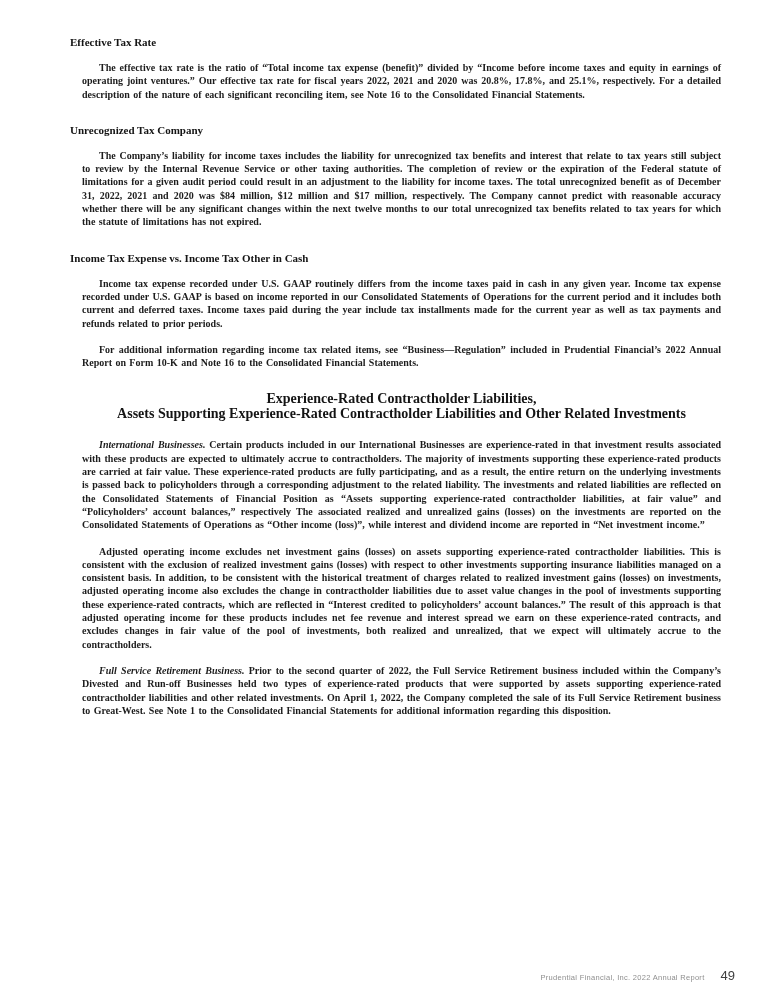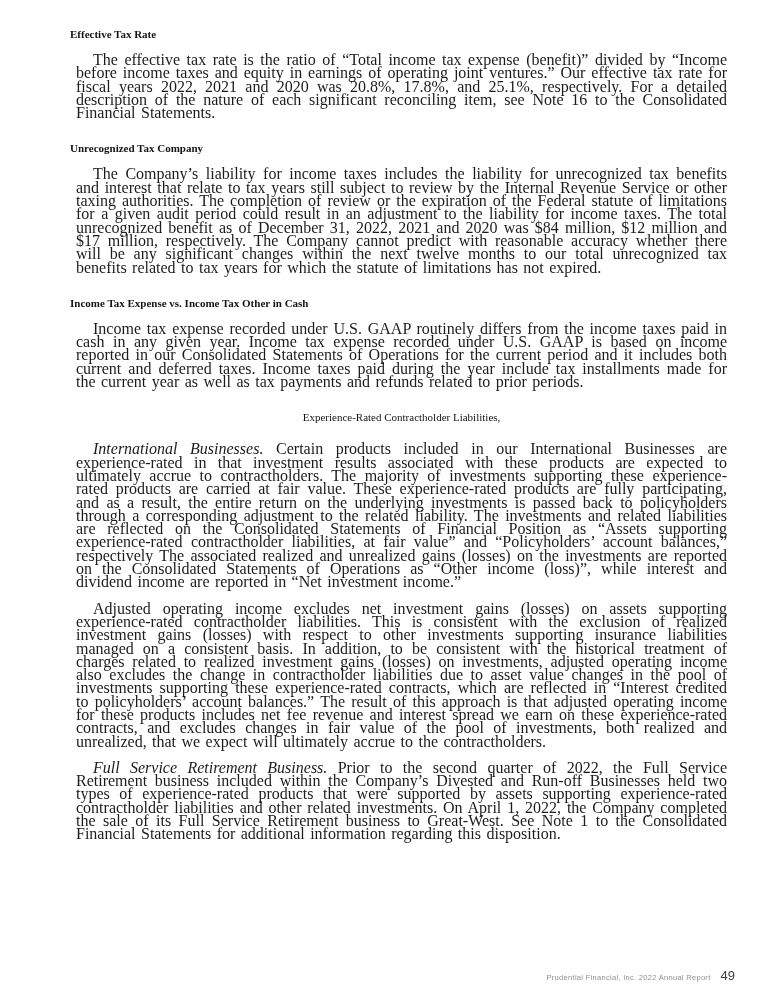--- a/index.html
+++ b/index.html
@@ -11,60 +11,61 @@
     width: 768px;
     height: 1004px;
     position: relative;
     overflow: hidden;
     font-family: "Liberation Serif", serif;
   }
   .page {
     position: absolute;
     inset: 0;
     box-sizing: border-box;
-    padding: 27px 35px 0 70px;
+    padding: 35px 35px 0 70px;
     color: #1c1c1c;
     background: #ffffff;
   }
   .sec { margin-top: 22px; }
   .sec.first { margin-top: 0; }
   .sec-heading {
     font-size: 11px;
     line-height: 14px;
     font-weight: bold;
     margin: 0 0 12px 0;
     color: #141414;
   }
   p.body {
-    font-size: 16px;
+    font-size: 10px;
     line-height: 13.3px;
     text-align: justify;
     text-indent: 17px;
-    margin: 6px;
+    margin: 12px;
     word-spacing: 0.09em;
     color: #1c1c1c;
+    font-weight: bold;
   }
   p.body + p.body { margin-top: 13px; }
   .center-heading {
     text-align: center;
-    font-weight: normal;
-    font-size: 11px;
+    font-weight: bold;
+    font-size: 14px;
     line-height: 15px;
     color: #141414;
   }
   .center-heading .line { display: block; }
   .sec-exp p.body.lead-para { margin-top: 17px; }
   .lead-italic { font-style: italic; }
   .footer {
     position: absolute;
     right: 33px;
     bottom: 21px;
     display: flex;
     align-items: baseline;
-    gap: 10px;
+    gap: 16px;
     font-family: "Liberation Sans", sans-serif;
   }
   .footer-label {
     font-size: 7.5px;
     letter-spacing: 0.3px;
     color: #8f8f8f;
   }
   .footer-page-num {
     font-size: 13px;
     color: #3f3f3f;
@@ -81,25 +82,27 @@
   </div>
 
   <div class="sec">
     <h3 class="sec-heading">Unrecognized Tax Company</h3>
     <p class="body"><span>The Company’s liability for income taxes includes the liability for unrecognized tax benefits and interest that relate to tax years still subject to review by the Internal Revenue Service or other taxing authorities. The completion of review or the expiration of the Federal statute of limitations for a given audit period could result in an adjustment to the liability for income taxes. The total unrecognized benefit as of December 31, 2022, 2021 and 2020 was $84 million, $12 million and $17 million, respectively. The Company cannot predict with reasonable accuracy whether there will be any significant changes within the next twelve months to our total unrecognized tax benefits related to tax years for which the statute of limitations has not expired.</span></p>
   </div>
 
   <div class="sec">
     <h3 class="sec-heading">Income Tax Expense vs. Income Tax Other in Cash</h3>
     <p class="body"><span>Income tax expense recorded under U.S. GAAP routinely differs from the income taxes paid in cash in any given year. Income tax expense recorded under U.S. GAAP is based on income reported in our Consolidated Statements of Operations for the current period and it includes both current and deferred taxes. Income taxes paid during the year include tax installments made for the current year as well as tax payments and refunds related to prior periods.</span></p>
+    <p class="body"><span>For additional information regarding income tax related items, see “Business—Regulation” included in Prudential Financial’s 2022 Annual Report on Form 10-K and Note 16 to the Consolidated Financial Statements.</span></p>
   </div>
 
   <div class="sec sec-exp">
     <div class="center-heading">
       <span class="line">Experience-Rated Contractholder Liabilities,</span>
+      <span class="line">Assets Supporting Experience-Rated Contractholder Liabilities and Other Related Investments</span>
     </div>
     <p class="body lead-para"><i class="lead-italic">International Businesses.</i> <span>Certain products included in our International Businesses are experience-rated in that investment results associated with these products are expected to ultimately accrue to contractholders. The majority of investments supporting these experience-rated products are carried at fair value. These experience-rated products are fully participating, and as a result, the entire return on the underlying investments is passed back to policyholders through a corresponding adjustment to the related liability. The investments and related liabilities are reflected on the Consolidated Statements of Financial Position as “Assets supporting experience-rated contractholder liabilities, at fair value” and “Policyholders’ account balances,” respectively The associated realized and unrealized gains (losses) on the investments are reported on the Consolidated Statements of Operations as “Other income (loss)”, while interest and dividend income are reported in “Net investment income.”</span></p>
     <p class="body"><span>Adjusted operating income excludes net investment gains (losses) on assets supporting experience-rated contractholder liabilities. This is consistent with the exclusion of realized investment gains (losses) with respect to other investments supporting insurance liabilities managed on a consistent basis. In addition, to be consistent with the historical treatment of charges related to realized investment gains (losses) on investments, adjusted operating income also excludes the change in contractholder liabilities due to asset value changes in the pool of investments supporting these experience-rated contracts, which are reflected in “Interest credited to policyholders’ account balances.” The result of this approach is that adjusted operating income for these products includes net fee revenue and interest spread we earn on these experience-rated contracts, and excludes changes in fair value of the pool of investments, both realized and unrealized, that we expect will ultimately accrue to the contractholders.</span></p>
     <p class="body"><i class="lead-italic">Full Service Retirement Business.</i> <span>Prior to the second quarter of 2022, the Full Service Retirement business included within the Company’s Divested and Run-off Businesses held two types of experience-rated products that were supported by assets supporting experience-rated contractholder liabilities and other related investments. On April 1, 2022, the Company completed the sale of its Full Service Retirement business to Great-West. See Note 1 to the Consolidated Financial Statements for additional information regarding this disposition.</span></p>
   </div>
 
   <div class="footer">
     <span class="footer-label">Prudential Financial, Inc. 2022 Annual Report</span>
     <span class="footer-page-num">49</span>
   </div>

